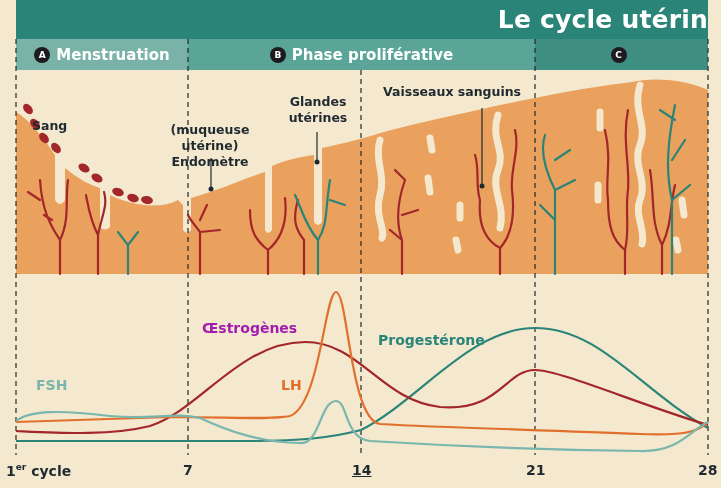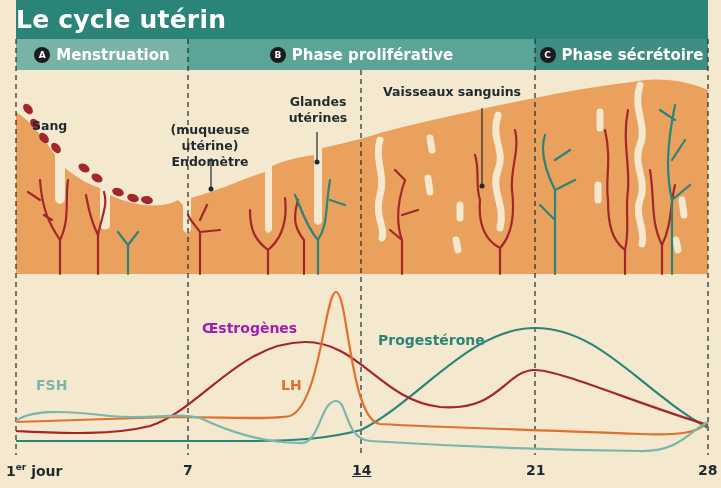--- a/index.html
+++ b/index.html
@@ -1,17 +1,17 @@
 <!DOCTYPE html>
 <html><head>
 <meta charset="utf-8">
 <style>
   html,body{margin:0;padding:0;}
   body{width:721px;height:488px;background:#f4e8ce;position:relative;overflow:hidden;font-family:"DejaVu Sans",sans-serif;}
-  .title-bar{position:absolute;left:16px;top:0;width:692px;height:39px;background:#2a8478;display:flex;align-items:center;justify-content:flex-start;}
+  .title-bar{position:absolute;left:16px;top:0;width:692px;height:39px;background:#2a8478;display:flex;align-items:center;justify-content:flex-end;}
   .title-bar span{color:#fff;font-weight:bold;font-size:25px;letter-spacing:0.2px;}
   .phase{position:absolute;top:39px;height:31px;display:flex;align-items:center;justify-content:center;color:#fff;font-weight:bold;font-size:15px;}
   .phase .badge{display:inline-flex;width:16px;height:16px;border-radius:50%;background:#1d1b1f;color:#fff;font-size:9px;align-items:center;justify-content:center;margin-right:6px;}
   .pA{left:16px;width:172px;background:#79b3a7;}
   .pB{left:188px;width:347px;background:#5aa597;}
   .pC{left:535px;width:173px;background:#3f8e82;}
   svg{position:absolute;left:0;top:0;}
   .lbl{position:absolute;font-weight:bold;font-size:12.5px;color:#1f2a30;text-align:center;line-height:16px;}
   .hl{position:absolute;font-weight:bold;font-size:14px;}
   .ax{position:absolute;top:462px;font-weight:bold;font-size:14px;color:#1f2a30;}
@@ -26,21 +26,20 @@
 <div class="phase pA">
   <span class="badge">A</span>
   <span>Menstruation</span>
 </div>
 <div class="phase pB">
   <span class="badge">B</span>
   <span>Phase proliférative</span>
 </div>
 <div class="phase pC">
   <span class="badge">C</span>
-  <span>Phase sécrétoire</span>
 </div>
 
 <svg width="721" height="488" viewBox="0 0 721 488">
 
   <path fill="#e9a15d" d="M16,112 C30,120 45,140 55,155 L55,200 Q60,208 65,200 L65,168 C80,180 90,185 100,188 L100,227 Q105,232 110,227 L110,195 C130,205 160,210 178,200 L183,205 L183,230 Q187,236 191,230 L191,198 C220,190 240,180 265,172 L265,230 Q268,236 272,230 L272,166 C285,160 300,157 314,155 L314,222 Q318,228 322,222 L322,148 C345,143 365,138 380,133 C420,122 470,112 500,105 C540,97 580,88 632,82 C650,78 680,78 708,90 L708,274 L16,274 Z"></path>
 
   <g fill="none" stroke="#f4e8ce" stroke-width="7" stroke-linecap="round">
     <path d="M380,140 C374,160 386,175 380,195 C374,215 386,230 382,238"></path>
     <path d="M498,115 C490,140 506,150 498,170 C490,190 506,205 500,228"></path>
     <path d="M640,85 C632,110 648,125 640,145 C632,165 648,180 640,200 C634,215 646,230 642,244"></path>
@@ -115,17 +114,17 @@
   <div>Glandes</div>
   <div>utérines</div>
 </div>
 <div class="lbl" style="left:383px;top:84px;">Vaisseaux sanguins</div>
 
 <div class="hl" style="left:202px;top:320px;color:#a21caf;">Œstrogènes</div>
 <div class="hl" style="left:281px;top:377px;color:#e0702c;text-align:center;">LH</div>
 <div class="hl" style="left:378px;top:332px;color:#2a8478;text-align:right;">Progestérone</div>
 <div class="hl" style="left:36px;top:377px;color:#79b6ad;">FSH</div>
 
-<div class="ax" style="left:6px;"><span>1</span><sup style="font-size:9px;">er</sup><span> jour</span></div>
+<div class="ax" style="left:6px;"><span>1</span><sup style="font-size:9px;">er</sup><span> cycle</span></div>
 <div class="ax" style="left:183px;">7</div>
 <div class="ax" style="left:352px;text-decoration:underline;">14</div>
 <div class="ax" style="left:526px;">21</div>
 <div class="ax" style="left:698px;">28</div>
 
 </body></html>

